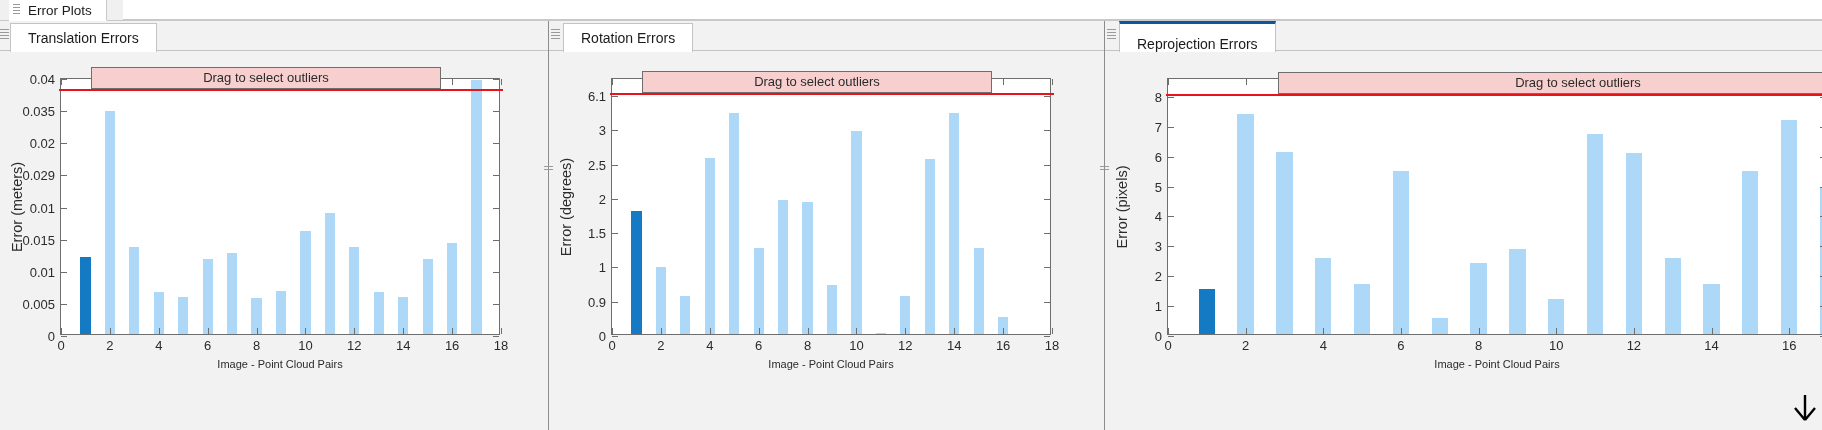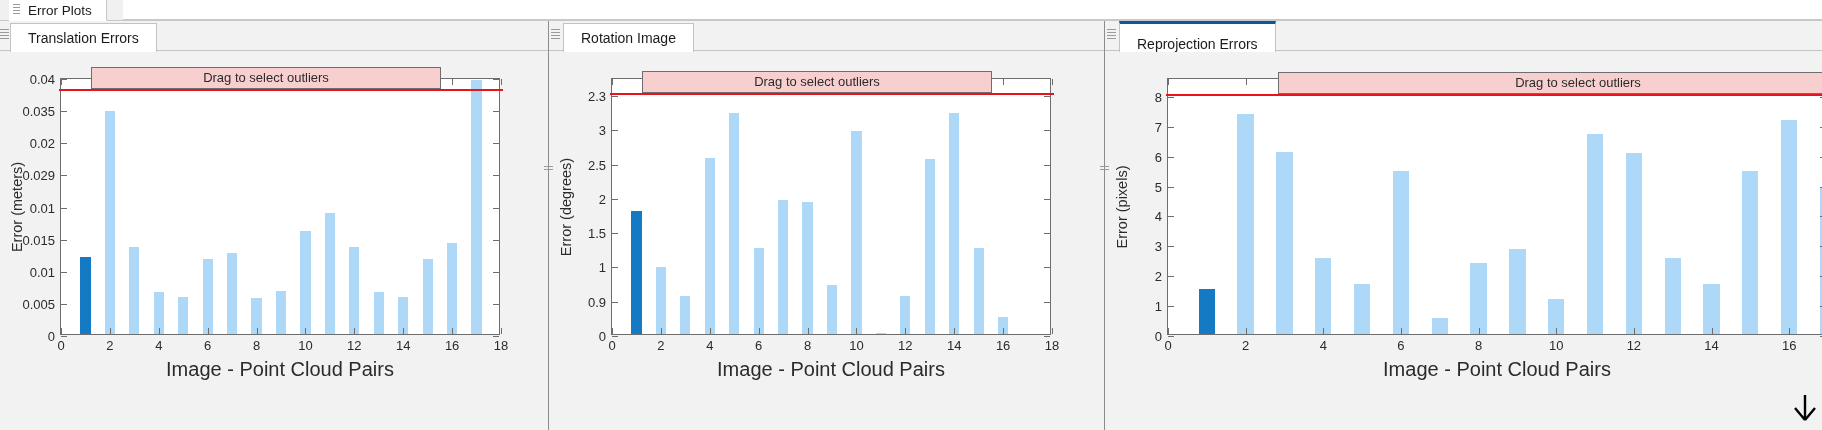--- a/index.html
+++ b/index.html
@@ -105,21 +105,21 @@
     font-size: 13px; color: #2b2b2b; white-space: nowrap;
   }
   .xtick-label {
     position: absolute; top: 100%; margin-top: 4px;
     transform: translateX(-50%);
     font-size: 13px; color: #2b2b2b; white-space: nowrap;
   }
   .xaxis-title {
     position: absolute; top: 100%; margin-top: 24px;
     left: 50%; transform: translateX(-50%);
-    font-size: 20px; color: #2b2b2b; white-space: nowrap;
+    font-size: 11px; color: #2b2b2b; white-space: nowrap;
   }
   .yaxis-title {
     position: absolute; left: 0; top: 50%;
     transform-origin: center center;
     transform: translate(-50%, -50%) rotate(-90deg);
     font-size: 14.5px; color: #2b2b2b; white-space: nowrap;
   }
 
   .bar {
     position: absolute; bottom: 0;
@@ -245,21 +245,21 @@
           </div>
         </div>
       </div>
   </div>
 
   <div class="panel-sep" style="left:548px;"></div>
 
   <div class="panel" id="panel-rotation" style="left:549px;width:555px;">
     <div class="inner-tabrow"></div>
     <div class="inner-tab" style="left:14px;">
-      <span>Rotation Image</span>
+      <span>Rotation Errors</span>
     </div>
     <div class="sep-handle" style="left:2px;top:8px;"></div>
     <div class="sep-handle" style="left:-5px;top:145px;height:6px;"></div>
     <div class="axes-wrap" id="axes-rotation" style="left: 62px; top: 57px; width: 440px; height: 257px;">
         <div class="plotbox" style="left: 0px; top: 0px; width: 440px; height: 257px;">
           <div class="bar sel" style="left: 19.3111px; width: 10.2667px; height: 122.675px;"></div>
           <div class="bar" style="left: 43.7556px; width: 10.2667px; height: 67.1627px;"></div>
           <div class="bar" style="left: 68.2px; width: 10.2667px; height: 38.3787px;"></div>
           <div class="bar" style="left: 92.6444px; width: 10.2667px; height: 176.131px;"></div>
           <div class="bar" style="left: 117.089px; width: 10.2667px; height: 221.363px;"></div>
@@ -290,21 +290,21 @@
           <div class="tickline-y right" style="top: 119.933px;"></div>
           <div class="ytick-label" style="top: 119.933px;">2</div>
           <div class="tickline-y" style="top: 85.6667px;"></div>
           <div class="tickline-y right" style="top: 85.6667px;"></div>
           <div class="ytick-label" style="top: 85.6667px;">2.5</div>
           <div class="tickline-y" style="top: 51.4px;"></div>
           <div class="tickline-y right" style="top: 51.4px;"></div>
           <div class="ytick-label" style="top: 51.4px;">3</div>
           <div class="tickline-y" style="top: 17.1333px;"></div>
           <div class="tickline-y right" style="top: 17.1333px;"></div>
-          <div class="ytick-label" style="top: 17.1333px;">2.3</div>
+          <div class="ytick-label" style="top: 17.1333px;">6.1</div>
           <div class="tickline-x bot" style="left: 0px;"></div>
           <div class="tickline-x" style="left: 0px;"></div>
           <div class="xtick-label" style="left: 0px;">0</div>
           <div class="tickline-x bot" style="left: 48.8889px;"></div>
           <div class="tickline-x" style="left: 48.8889px;"></div>
           <div class="xtick-label" style="left: 48.8889px;">2</div>
           <div class="tickline-x bot" style="left: 97.7778px;"></div>
           <div class="tickline-x" style="left: 97.7778px;"></div>
           <div class="xtick-label" style="left: 97.7778px;">4</div>
           <div class="tickline-x bot" style="left: 146.667px;"></div>

